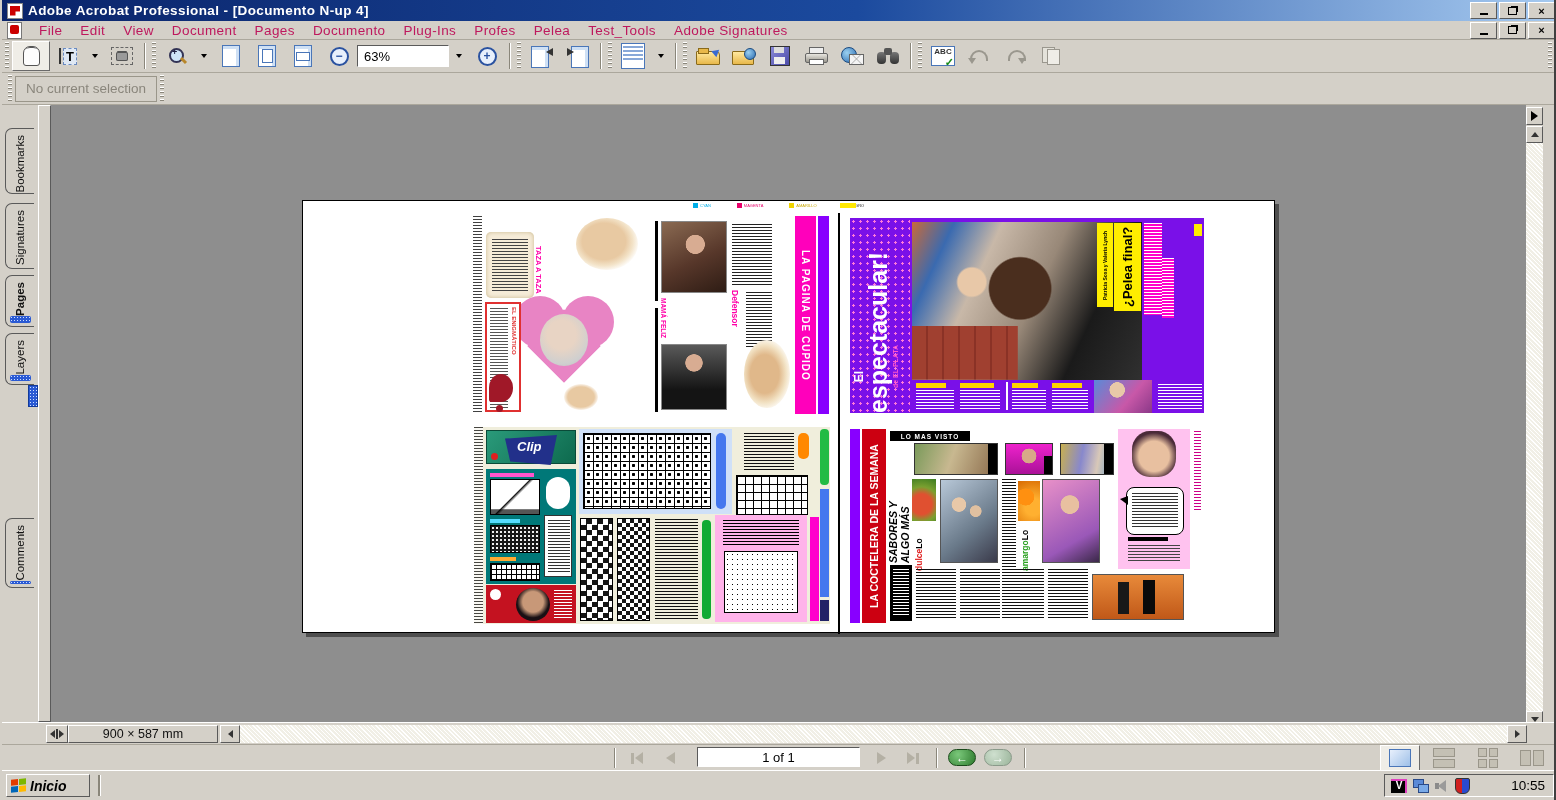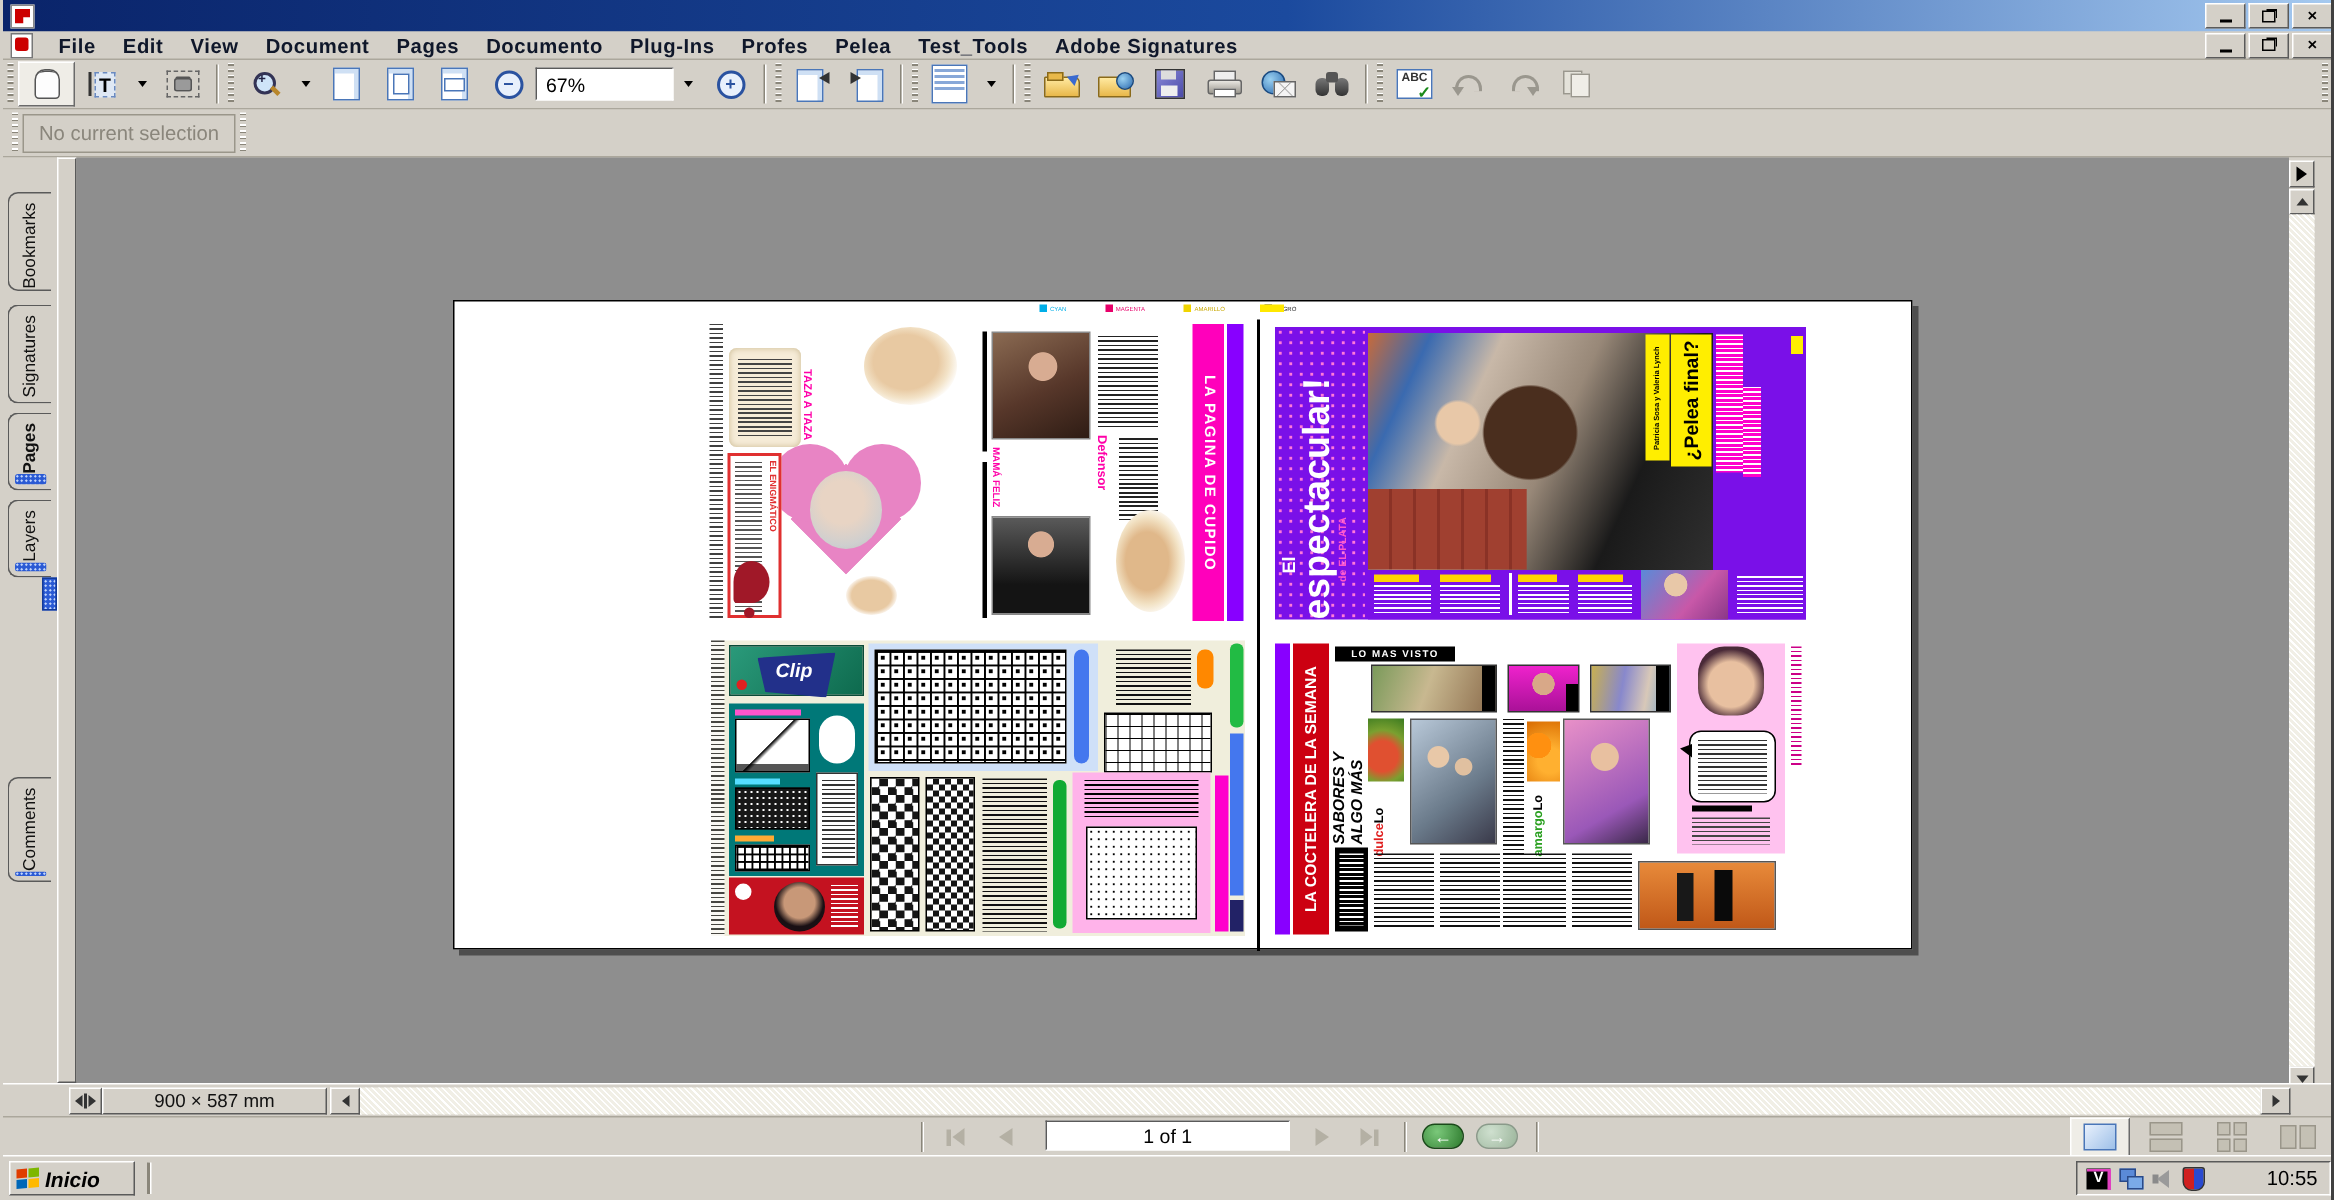--- a/index.html
+++ b/index.html
@@ -19,21 +19,21 @@
   .ft{background-image:repeating-linear-gradient(to bottom,currentColor 0 1px,transparent 1px 3px);}
   .gridpat{background-color:#fff;border:1px solid #000;
     background-image:repeating-linear-gradient(to right,#000 0 1px,transparent 1px 8px),
                      repeating-linear-gradient(to bottom,#000 0 1px,transparent 1px 8px);}
   .checker{border:1px solid #000;background:repeating-conic-gradient(#151515 0% 25%,#fff 0% 50%);background-size:11px 11px;}
   .dots{background-image:radial-gradient(#000 0.8px,transparent 0.9px);background-size:5px 5px;}
   .wbtn{width:25px;height:15px;display:flex;align-items:center;justify-content:center;font-size:10px;font-weight:bold;color:#000;}
   .wbtn .mini{width:8px;height:2px;background:#000;margin-top:7px;}
   .wbtn .rest{width:7px;height:6px;border:1px solid #000;box-shadow:2px -2px 0 -1px #000;}
   .wbtn .cls{font-size:11px;line-height:10px;font-family:"Liberation Sans",sans-serif;}
-  .menuitem{padding:1px 9px;font-size:13.5px;letter-spacing:.4px;color:#0f172a;font-weight:bold;}
+  .menuitem{padding:1px 9px;font-size:13.5px;letter-spacing:.4px;color:#be185d;}
   .navtab{left:3px;width:29px;background:#d4d0c8;border:1px solid #5a5a5a;border-right:none;
     border-radius:7px 0 0 7px;display:flex;flex-direction:column;align-items:center;justify-content:flex-start;}
   .navtab .lbl{font-size:11.5px;color:#111;margin-top:6px;}
   .navtab .bgrip{margin-top:auto;width:21px;height:7px;background:#2a5ad4;
     background-image:radial-gradient(#cfe0ff 0.7px,transparent 0.8px);background-size:3px 3px;border-radius:2px;margin-bottom:3px;}
   .tri{width:0;height:0;}
   .scrtrack{background-color:#f1efe6;background-image:repeating-linear-gradient(45deg,#fff 0 1px,transparent 1px 3px);}
   .scrbtn{display:flex;align-items:center;justify-content:center;}
   .pgicon{width:16px;height:20px;background:#fff;border:1px solid #4a76b8;box-shadow:inset -3px 3px 0 #cfe0f4;}
   .circleb{width:15px;height:15px;border-radius:50%;border:2px solid #2a52a0;background:#e8f0fc;color:#2a52a0;
@@ -43,20 +43,21 @@
 </head>
 <body>
 
 <div class="screen">
 
   <div class="abs" style="left:0;top:0;width:1556px;height:21px;display:flex;align-items:center;
               background:linear-gradient(90deg,#0a246a 0%,#1b4a9e 55%,#a6caf0 100%);">
     <div style="width:14px;height:14px;margin:0 5px;background:#fff;border:1px solid #888;position:relative;">
       <div style="position:absolute;inset:2px;background:#c00;clip-path:polygon(0 0,100% 0,100% 60%,55% 60%,55% 100%,0 100%);"></div>
     </div>
+    <div style="color:#fff;font-weight:bold;font-size:13.5px;letter-spacing:.4px;">Adobe Acrobat Professional - [Documento N-up 4]</div>
     <div style="margin-left:auto;display:flex;gap:2px;margin-right:3px;">
       <div class="wbtn raised">
           <div class="mini"></div>
         </div>
       <div class="wbtn raised">
           <div class="rest"></div>
         </div>
       <div class="wbtn raised">
           <span class="cls">×</span>
         </div>
@@ -136,21 +137,21 @@
     </div>
     <div class="tbbtn">
       <div class="pgicon" style="display:flex;align-items:center;justify-content:center;">
         <div style="width:12px;height:7px;border:1px solid #4a76b8;background:#fff;"></div>
       </div>
     </div>
     <div class="tbbtn">
         <div class="circleb">−</div>
       </div>
     <div class="sunken" style="width:84px;height:20px;background:#fff;display:flex;align-items:center;padding-left:6px;font-size:13px;">
-      <span>67%</span>
+      <span>63%</span>
     </div>
     <div class="tbbtn" style="min-width:14px;">
         <div class="darr"></div>
       </div>
     <div class="tbbtn">
         <div class="circleb">+</div>
       </div>
 
     <div class="sep"></div>
       <div class="grip"></div>

